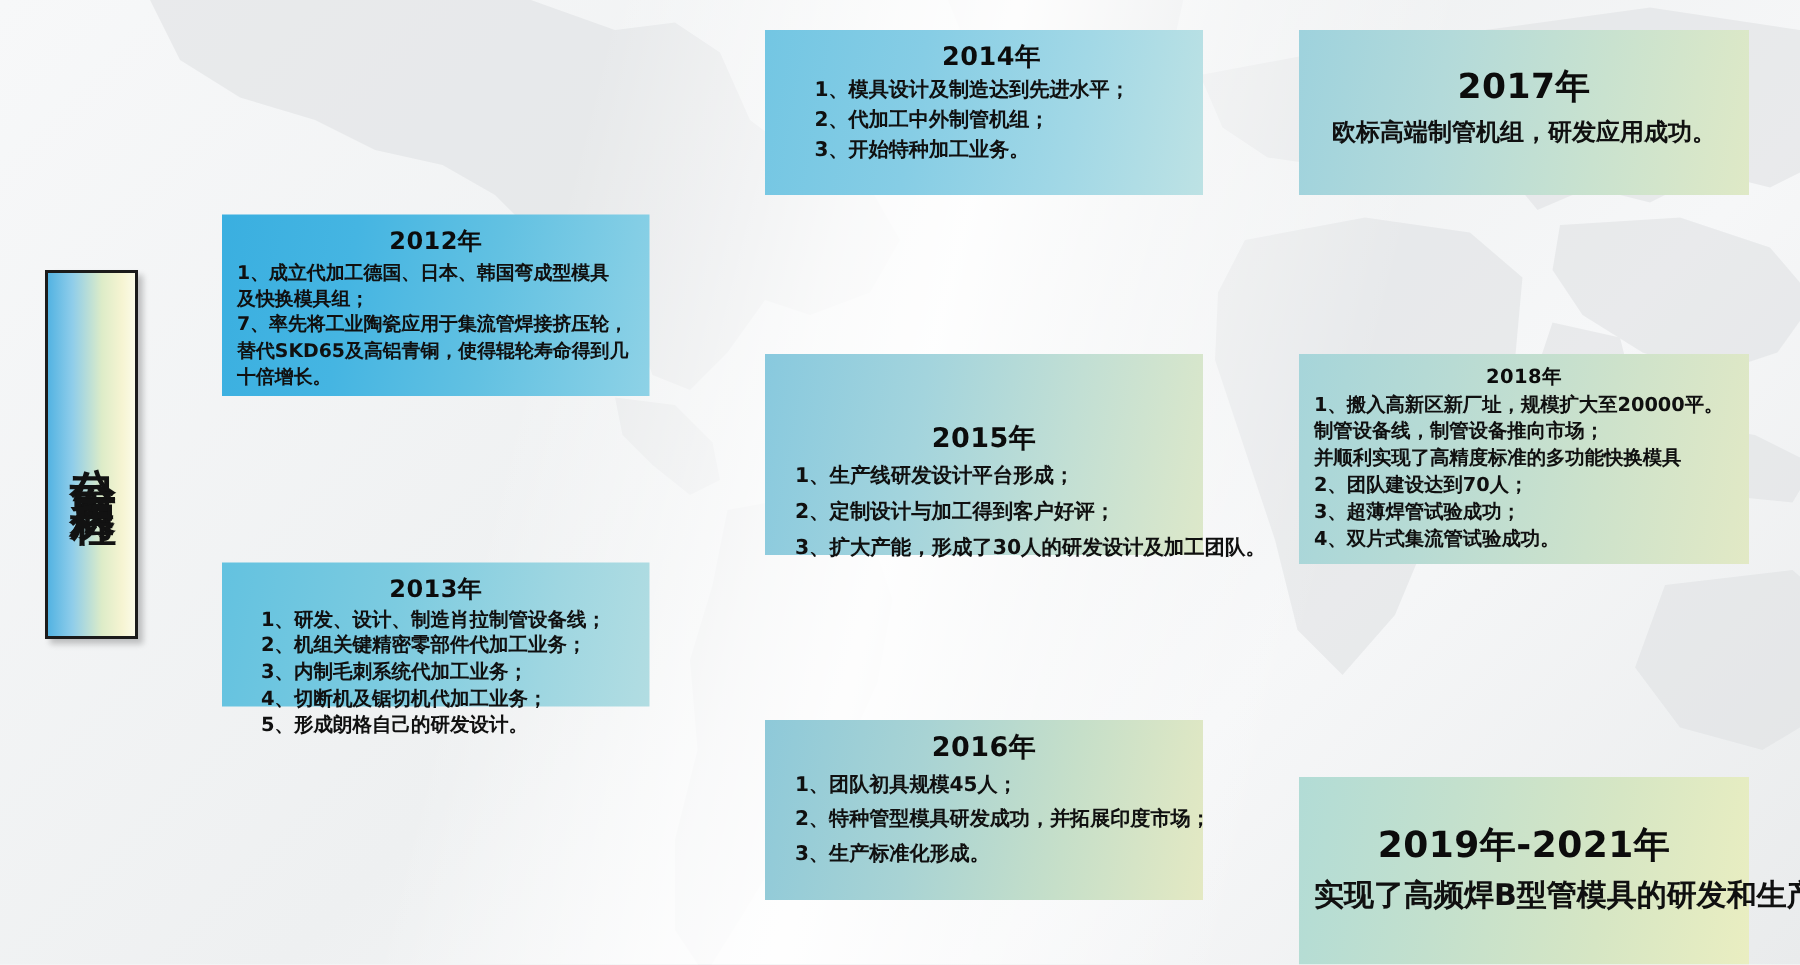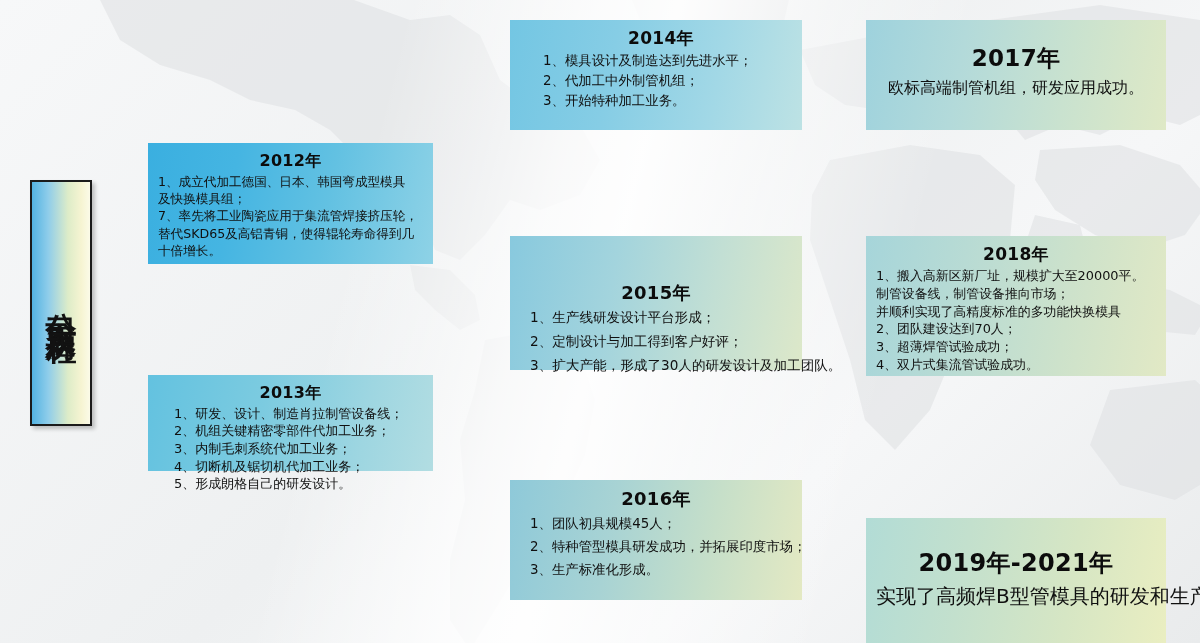--- a/index.html
+++ b/index.html
@@ -83,21 +83,21 @@
     text-align: center;
     font-weight: bold;
     font-size: 17px;
     line-height: 1.35;
     margin-bottom: 1px;
     letter-spacing: .3px;
     color: #0c0c0c;
   }
   .card .body {
     font-size: 13.2px;
-    font-weight: normal;
+    font-weight: bold;
     line-height: 1.42;
     color: #101010;
   }
   .card .body .ln { white-space: nowrap; }
   .card.center .body { text-align: center; font-size: 14px; }
   .card.tight .body { line-height: 1.36; }
 
   
   #card-2012 {
     left: 148px; top: 143px; width: 285px; height: 121px;
@@ -138,21 +138,21 @@
     left: 866px; top: 20px; width: 300px; height: 110px;
     background: linear-gradient(100deg, #9ed2dd 0%, #b3dada 32%, #c9e2cf 66%, #dfe9c6 100%);
   }
   #card-2017 .yr { font-size: 23px; margin-top: 16px; }
   #card-2017 .body { font-size: 16px; text-align: center; line-height: 1.6; }
 
   #card-2018 {
     left: 866px; top: 236px; width: 300px; height: 140px;
     background: linear-gradient(100deg, #a6d5da 0%, #b8dbd4 32%, #cde2cb 66%, #e2e9c5 100%);
   }
-  #card-2018 .yr { font-size: 17px; }
+  #card-2018 .yr { font-size: 13px; }
   #card-2018 .body { font-size: 12.9px; line-height: 1.38; }
 
   #card-2019 {
     left: 866px; top: 490px; width: 300px; height: 130px;
     background: linear-gradient(100deg, #b2dcd6 0%, #c3e0cd 33%, #d6e6c4 67%, #eaeec1 100%);
     margin-top: 28px;
   }
   #card-2019 .yr { font-size: 24px; margin-top: 22px; }
   #card-2019 .body { font-size: 20px; text-align: center; line-height: 1.6; }
 </style>

